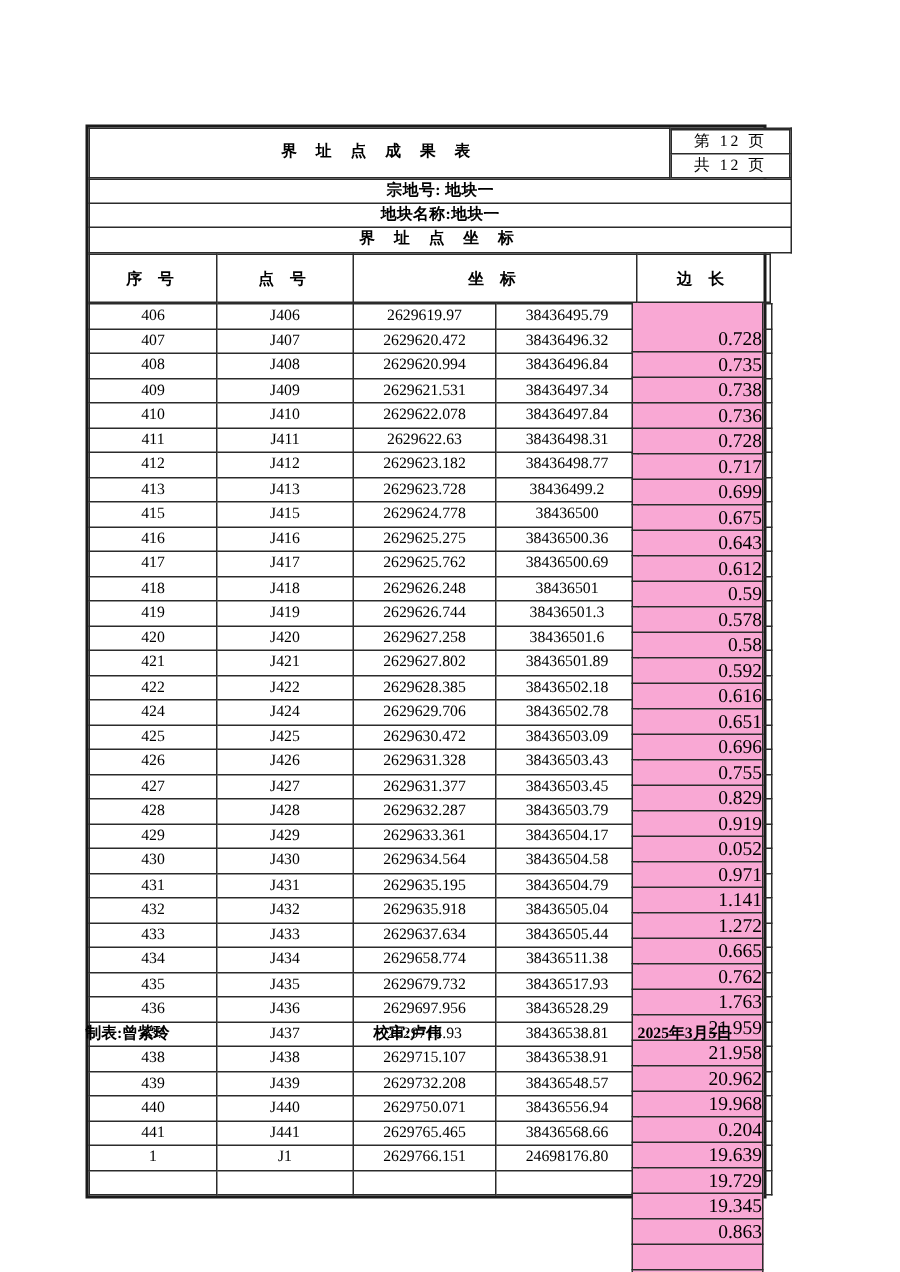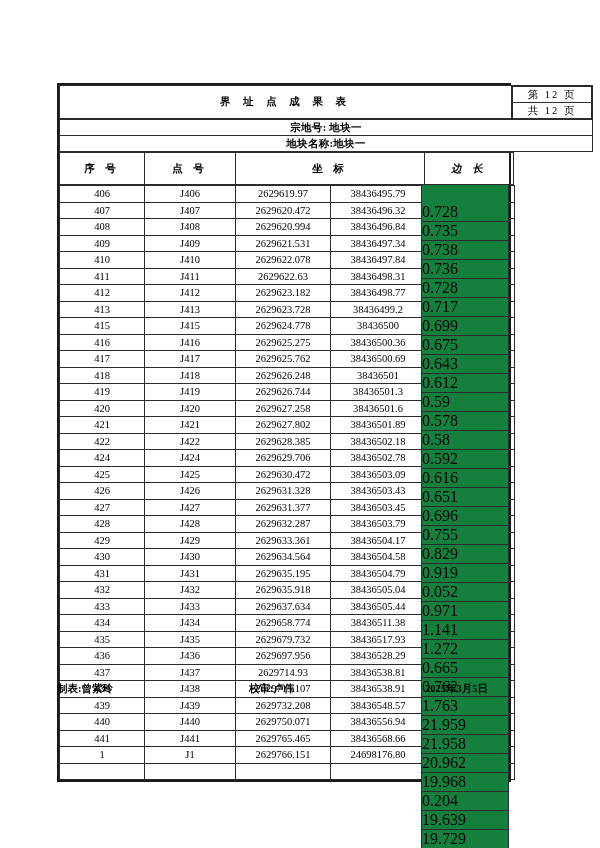--- a/index.html
+++ b/index.html
@@ -18,21 +18,21 @@
 
   .page {
     position: absolute;
     left: 57px;
     top: 83px;
     width: 454px;
   }
 
   table.sheet {
     border-collapse: collapse;
-    width: 534px;
+    width: 469px;
     table-layout: fixed;
     border-radius: 17px;
   }
 
   table.sheet td {
     border: 1px solid #2b2b2b;
     padding: 0;
     text-align: center;
     vertical-align: middle;
     font-size: 10.5px;
@@ -124,42 +124,42 @@
     font-size: 10.5px;
     text-align: center;
     vertical-align: middle;
     padding: 0;
     font-family: "Liberation Serif", "DejaVu Serif", serif;
   }
   td.c-seq   { width: 84px; margin-top: 20px; }
   td.c-pt    { width: 90px; }
   td.c-x     { width: 94px; }
   td.c-y     { width: 94px; }
-  td.c-side  { width: 88px; border-left: 1px solid #2b2b2b; font-style: italic; }
+  td.c-side  { width: 88px; border-left: 1px solid #2b2b2b; }
 
   
   .side-overlay {
     position: absolute;
     right: 0;
     top: 0;
     width: 88px;
   }
   .side-overlay table {
     border-collapse: collapse;
     width: 88px;
     table-layout: fixed;
   }
   .side-overlay td {
     border: 1px solid #2b2b2b;
     border-top: none;
     height: 15.5px;
-    font-size: 16px;
-    text-align: left;
+    font-size: 13px;
+    text-align: right;
     vertical-align: middle;
-    background: #15803d;
+    background: #f9a8d4;
     padding: 0;
   }
 
   
   .footer {
     position: absolute;
     left: 57px;
     top: 682px;
     width: 460px;
     font-size: 10.5px;
@@ -198,20 +198,23 @@
       </table>
 
     <table class="sheet">
       <tbody>
           <tr class="info-row">
         <td>宗地号: 地块一</td>
       </tr>
       <tr class="info-row">
         <td>地块名称:地块一</td>
       </tr>
+      <tr class="band-row">
+        <td>界 址 点 坐 标</td>
+      </tr>
     </tbody>
       </table>
 
     <table class="data">
       <tbody>
           <tr class="colhead-row">
         <td class="c-seq">序  号</td>
         <td class="c-pt">点  号</td>
         <td class="c-x c-y" colspan="2" style="width:188px">坐  标</td>
         <td class="c-side colhead-side" rowspan="1" style="height:31px">边  长</td>

